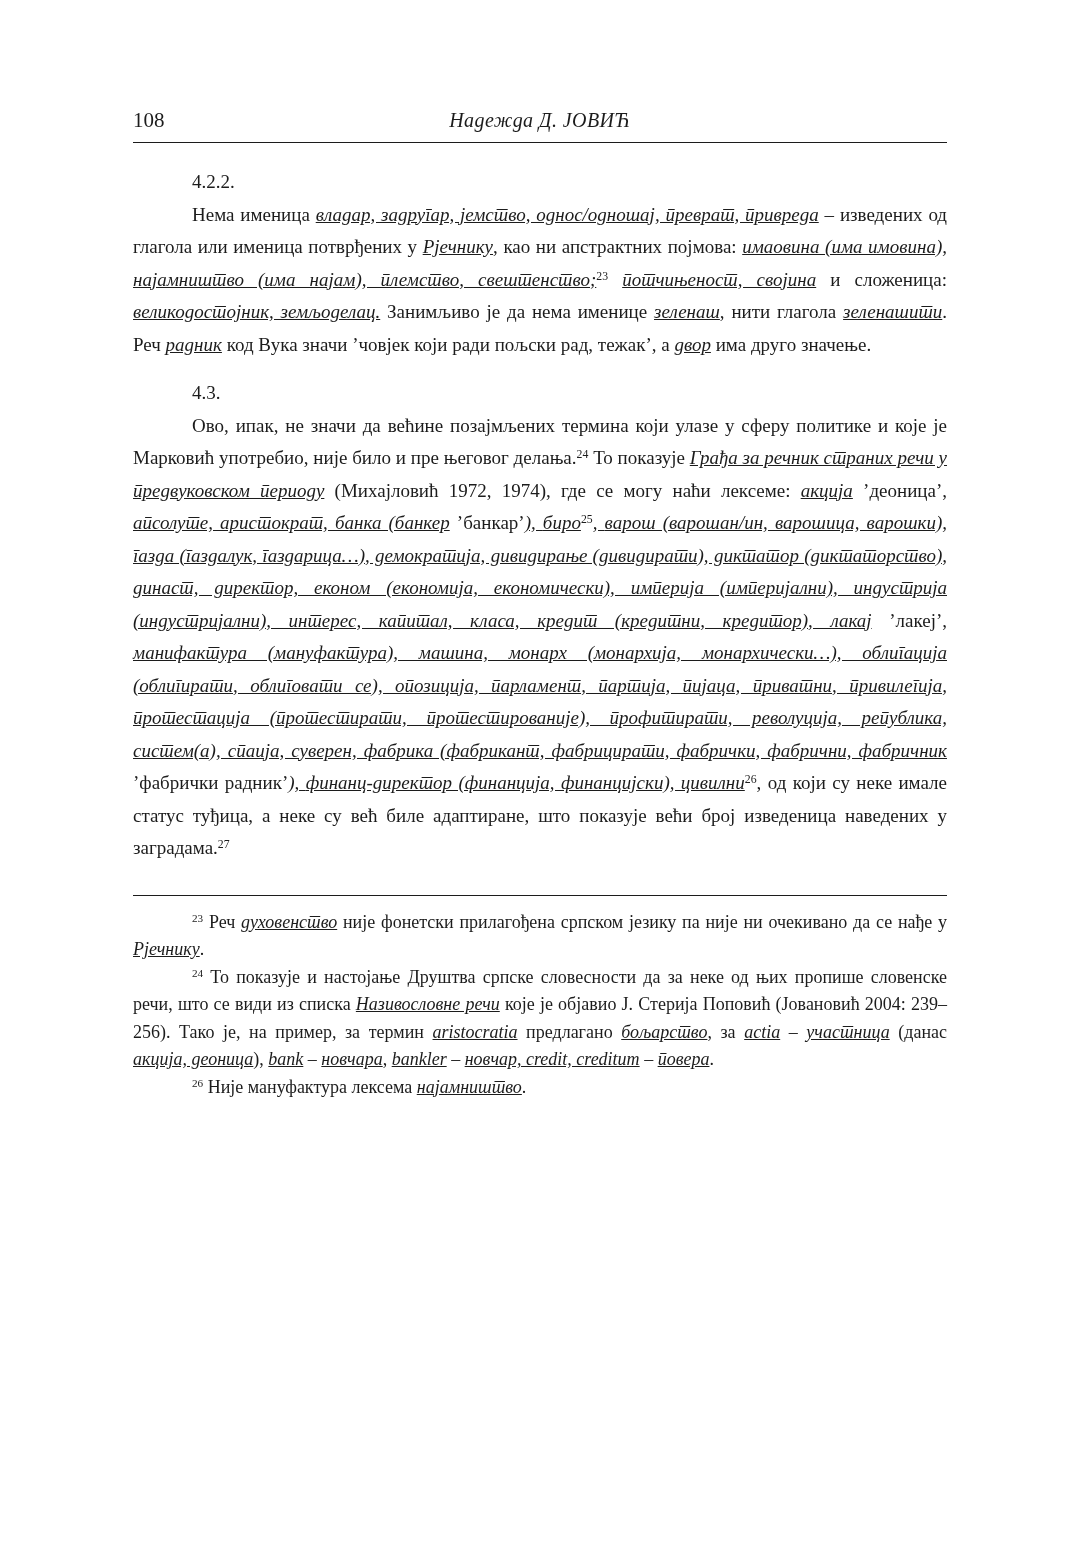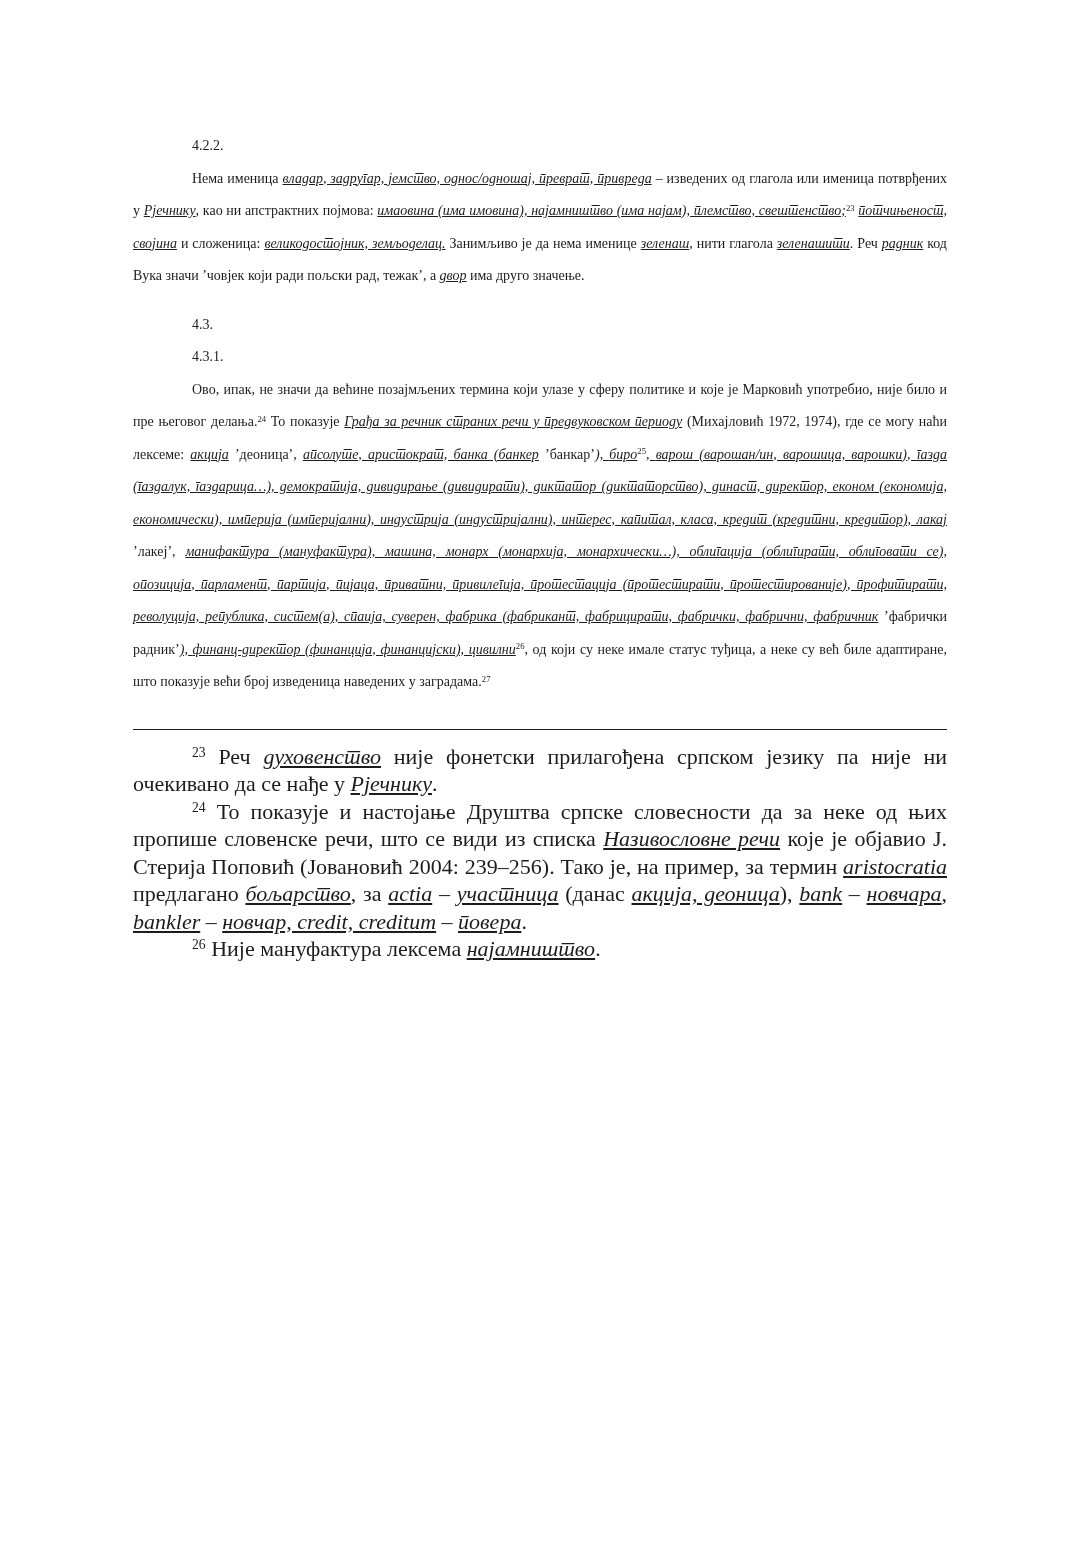--- a/index.html
+++ b/index.html
@@ -35,58 +35,61 @@
     top: 0;
     font-size: 21px;
     font-style: normal;
   }
   .running-head {
     font-style: italic;
     letter-spacing: 0.4px;
   }
   main {
     margin-top: 23px;
-    font-size: 14px;
+    font-size: 19px;
     line-height: 32.5px;
     text-align: justify;
   }
   main p { margin: 0; text-indent: 59px; }
   p.heading { text-align: left; }
   .sp { margin-top: 16px; }
   footer.footnotes {
     margin-top: 30px;
     border-top: 1.2px solid #1c1c1c;
     padding-top: 13px;
-    font-size: 22px;
+    font-size: 18px;
     line-height: 27.5px;
     text-align: justify;
   }
   footer.footnotes p { margin: 0; text-indent: 59px; }
   i { font-style: italic; text-decoration: underline; }
   sup {
     font-size: 62%;
     line-height: 0;
     vertical-align: baseline;
     position: relative;
     top: -0.5em;
   }
 </style>
 </head>
 <body>
 
 <div class="page">
   <div class="content">
 
+    <header class="pagehead">
+      <span class="pagenum">108</span>
+      <span class="running-head">Надежда Д. ЈОВИЋ</span>
+    </header>
 
     <main>
       <p class="heading">4.2.2.</p>
       <p><span>Нема именица </span><i>владар, задругар, јемство, однос/одношај, преврат, привреда</i><span> – изведених од глагола или именица потврђених у </span><i>Рјечнику</i><span>, као ни апстрактних појмова: </span><i>имаовина (има имовина), најамништво (има најам), племство, свештенство;</i><sup>23</sup><span> </span><i>потчињеност, својина</i><span> и сложеница: </span><i>великодостојник, земљоделац.</i><span> Занимљиво је да нема именице </span><i>зеленаш</i><span>, нити глагола </span><i>зеленашити</i><span>. Реч </span><i>радник</i><span> код Вука значи ’човјек који ради пољски рад, тежак’, а </span><i>двор</i><span> има друго значење.</span></p>
 
       <p class="heading sp">4.3.</p>
-      <p class="heading">4.3.1.</p>
       <p><span>Ово, ипак, не значи да већине позајмљених термина који улазе у сферу политике и које је Марковић употребио, није било и пре његовог делања.</span><sup>24</sup><span> То показује </span><i>Грађа за речник страних речи у предвуковском периоду</i><span> (Михајловић 1972, 1974), где се могу наћи лексеме: </span><i>акција</i><span> ’деоница’, </span><i>апсолуте, аристократ, банка (банкер</i><span> ’банкар’</span><i>), </i><i>биро</i><sup>25</sup><i>, </i><i>варош (варошан/ин, варошица, варошки), газда (газдалук, газдарица…), демократија, дивидирање (дивидирати), диктатор (диктаторство), династ, директор, економ (економија, економически), империја (империјални), индустрија (индустријални), интерес, капитал, класа, кредит (кредитни, кредитор), лакај</i><span> ’лакеј’, </span><i>манифактура (мануфактура), машина, монарх (монархија, монархически…), облигација (облигирати, облиговати се), опозиција, парламент, партија, пијаца, приватни, привилегија, протестација (протестирати, протестированије), профитирати, револуција, република, систем(а), спаија, суверен, фабрика (фабрикант, фабрицирати, фабрички, фабрични, фабричник</i><span> ’фабрички радник’</span><i>), </i><i>финанц-директор (финанција, финанцијски), цивилни</i><sup>26</sup><span>, од који су неке имале статус туђица, а неке су већ биле адаптиране, што показује већи број изведеница наведених у заградама.</span><sup>27</sup></p>
     </main>
 
     <footer class="footnotes">
       <p class="fn"><sup>23</sup><span> Реч </span><i>духовенство</i><span> није фонетски прилагођена српском језику па није ни очекивано да се нађе у </span><i>Рјечнику</i><span>.</span></p>
       <p class="fn"><sup>24</sup><span> То показује и настојање Друштва српске словесности да за неке од њих пропише словенске речи, што се види из списка </span><i>Називословне речи</i><span> које је објавио Ј. Стерија Поповић (Јовановић 2004: 239–256). Тако је, на пример, за термин </span><i>aristocratia</i><span> предлагано </span><i>бољарство</i><span>, за </span><i>actia</i><span> – </span><i>участница</i><span> (данас </span><i>акција, деоница</i><span>), </span><i>bank</i><span> – </span><i>новчара</i><span>, </span><i>bankler</i><span> – </span><i>новчар, credit, creditum</i><span> – </span><i>повера</i><span>.</span></p>
       <p class="fn"><sup>26</sup><span> Није мануфактура лексема </span><i>најамништво</i><span>.</span></p>
     </footer>
 
   </div>

